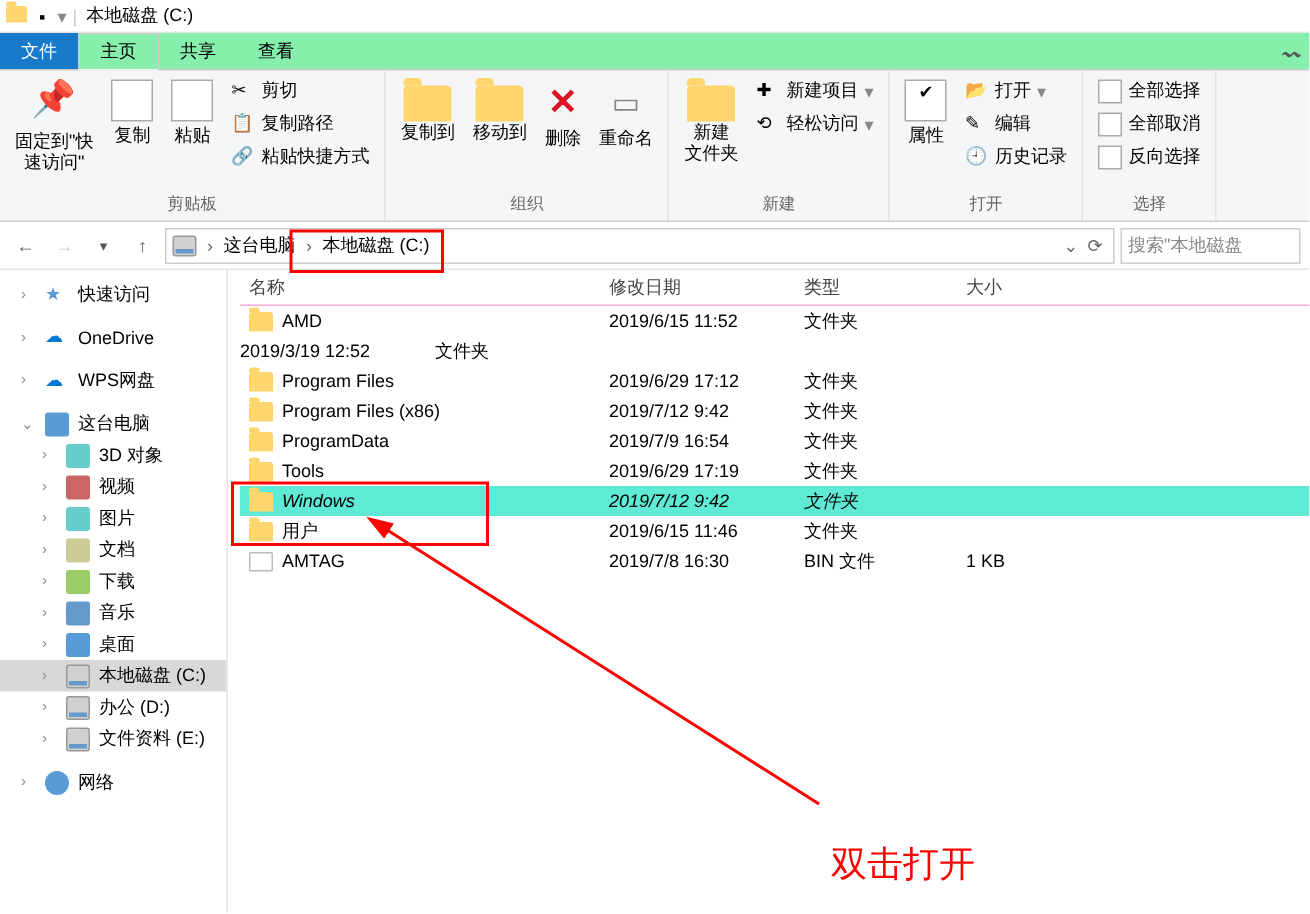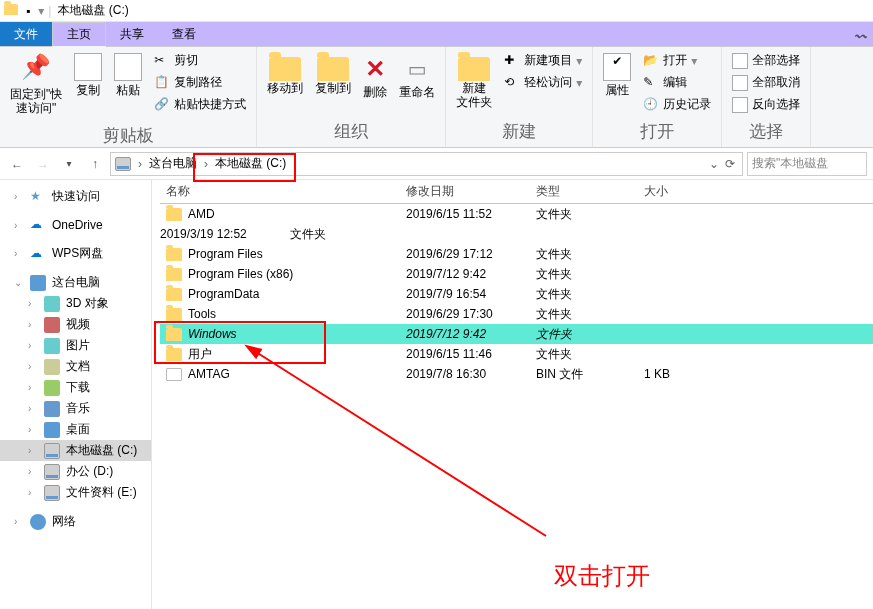--- a/index.html
+++ b/index.html
@@ -4,31 +4,31 @@
 <style>
 * { margin: 0; padding: 0; box-sizing: border-box; font-family: "Microsoft YaHei", "Segoe UI", sans-serif; }
 body { width: 873px; height: 609px; background: #fff; font-size: 12px; color: #000; position: relative; overflow: hidden; }
 
 
 .titlebar { height: 22px; display: flex; align-items: center; background: #fff; border-bottom: 1px solid #e5e5e5; }
 .titlebar-title { padding-left: 6px; font-size: 12px; }
 .qat-btn { padding: 0 4px; cursor: pointer; }
 
 
-.tabs-row { height: 24px; display: flex; align-items: stretch; background: #c4b5fd; }
+.tabs-row { height: 24px; display: flex; align-items: stretch; background: #86efac; }
 .tab-file { background: #1979ca; color: #fff; padding: 0 14px; display: flex; align-items: center; }
 .tab { padding: 0 14px; display: flex; align-items: center; cursor: pointer; }
 .tab.active { border: 1px solid #ccc; border-bottom: 1px solid #f5f6f7; margin-bottom: -1px; }
 .tabs-right { margin-left: auto; display: flex; align-items: center; padding-right: 6px; color: #555; }
 
 
 .ribbon { height: 102px; background: #f5f6f7; border-top: 1px solid #ccc; border-bottom: 1px solid #ccc; display: flex; }
 .r-group { display: flex; flex-direction: column; border-right: 1px solid #e3e3e3; }
 .r-group-top { flex: 1; display: flex; padding: 2px 4px; align-items: flex-start; }
-.r-group-label { text-align: center; font-size: 17px; color: #666; padding: 2px 0 4px; }
+.r-group-label { text-align: center; font-size: 11px; color: #666; padding: 2px 0 4px; }
 .r-big { display: flex; flex-direction: column; align-items: center; justify-content: flex-start; padding: 4px 6px; cursor: pointer; text-align: center; line-height: 1.2; }
 .r-big .ic { width: 32px; height: 32px; margin-bottom: 2px; }
 .r-col { display: flex; flex-direction: column; justify-content: flex-start; gap: 3px; padding: 2px 4px; }
 .r-small { display: flex; align-items: center; gap: 4px; cursor: pointer; white-space: nowrap; font-size: 12px; padding: 1px 2px; }
 .r-small .ic { width: 16px; height: 16px; flex: none; }
 
 
 .navbar { height: 32px; display: flex; align-items: center; padding: 0 6px; gap: 4px; border-bottom: 1px solid #e5e5e5; }
 .nav-btn { width: 22px; height: 22px; display: flex; align-items: center; justify-content: center; cursor: pointer; color: #555; }
 .addr { flex: 1; height: 24px; border: 1px solid #ccc; display: flex; align-items: center; padding: 0 4px; background: #fff; }
@@ -136,25 +136,25 @@
           </div>
       </div>
     </div>
     <div class="r-group-label">剪贴板</div>
   </div>
 
   <div class="r-group">
     <div class="r-group-top">
       <div class="r-big">
         <div class="ic-folder-big"></div>
+        <span>复制到</span>
+      </div>
+      <div class="r-big">
+        <div class="ic-folder-big"></div>
         <span>移动到</span>
-      </div>
-      <div class="r-big">
-        <div class="ic-folder-big"></div>
-        <span>复制到</span>
       </div>
       <div class="r-big">
         <span class="ic-x">✕</span>
         <span>删除</span>
       </div>
       <div class="r-big">
         <span class="ic-arrow">▭</span>
         <span>重命名</span>
       </div>
     </div>
@@ -388,21 +388,21 @@
           </div>
           <div class="col-date">2019/7/9 16:54</div>
           <div class="col-type">文件夹</div>
           <div class="col-size"></div>
         </div>
         <div class="fl-row">
           <div class="col-name">
             <span class="ic ic-folder" style="width:16px;height:13px"></span>
             <span>Tools</span>
           </div>
-          <div class="col-date">2019/6/29 17:30</div>
+          <div class="col-date">2019/6/29 17:19</div>
           <div class="col-type">文件夹</div>
           <div class="col-size"></div>
         </div>
         <div class="fl-row selected">
           <div class="col-name">
             <span class="ic ic-folder" style="width:16px;height:13px"></span>
             <span>Windows</span>
           </div>
           <div class="col-date">2019/7/12 9:42</div>
           <div class="col-type">文件夹</div>

